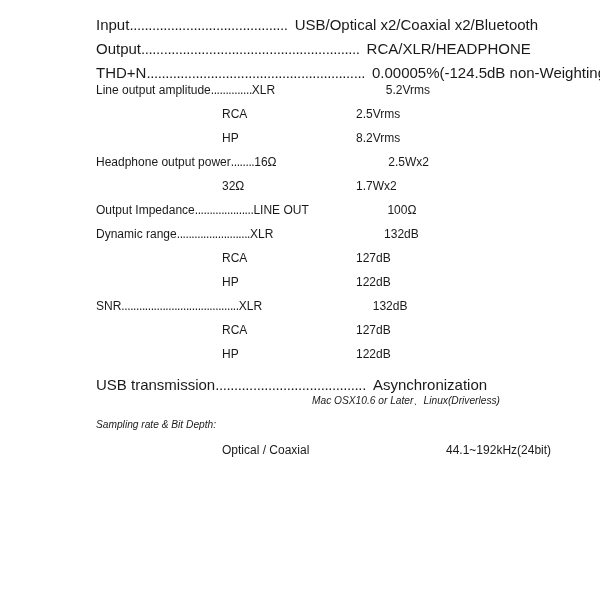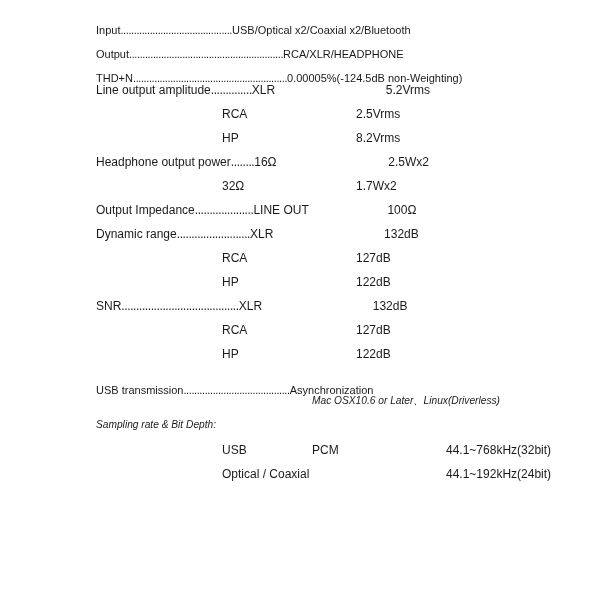--- a/index.html
+++ b/index.html
@@ -16,37 +16,38 @@
   }
   .sheet {
     position: relative;
     width: 600px;
     height: 600px;
     box-sizing: border-box;
     padding: 12px 24px 10px 96px;
   }
   .row {
     display: flex;
-    align-items: flex-end;
-    font-size: 11px;
+    align-items: center;
+    font-size: 15px;
     line-height: 1.0;
     height: 24px;
     white-space: nowrap;
   }
   .lbl {
     flex: 0 0 auto;
   }
   .dots {
     flex: 0 0 auto;
     overflow: hidden;
     letter-spacing: -0.4px;
     color: #1a1a1a;
   }
   .val {
     flex: 0 0 auto;
+    margin-left: 7px;
   }
   
   .subrow {
     display: flex;
     align-items: baseline;
     font-size: 12px;
     line-height: 1.0;
     height: 24px;
     white-space: nowrap;
   }
@@ -173,24 +174,18 @@
     <span class="val">Asynchronization</span>
   </div>
 
   <div class="plain indent-note">Mac OSX10.6 or Later、Linux(Driverless)</div>
 
 
   <div class="plain">Sampling rate &amp; Bit Depth:</div>
 
   <div class="subrow">
     <span class="c-ind"></span>
-    <span class="c-key">USB</span>
-    <span class="c-mid">PCM</span>
-    <span class="c-val">44.1~768kHz(32bit)</span>
-  </div>
-  <div class="subrow">
-    <span class="c-ind"></span>
     <span class="c-key">Optical / Coaxial</span>
     <span class="c-mid"></span>
     <span class="c-val">44.1~192kHz(24bit)</span>
   </div>
 
 </div>
 
 </body></html>

